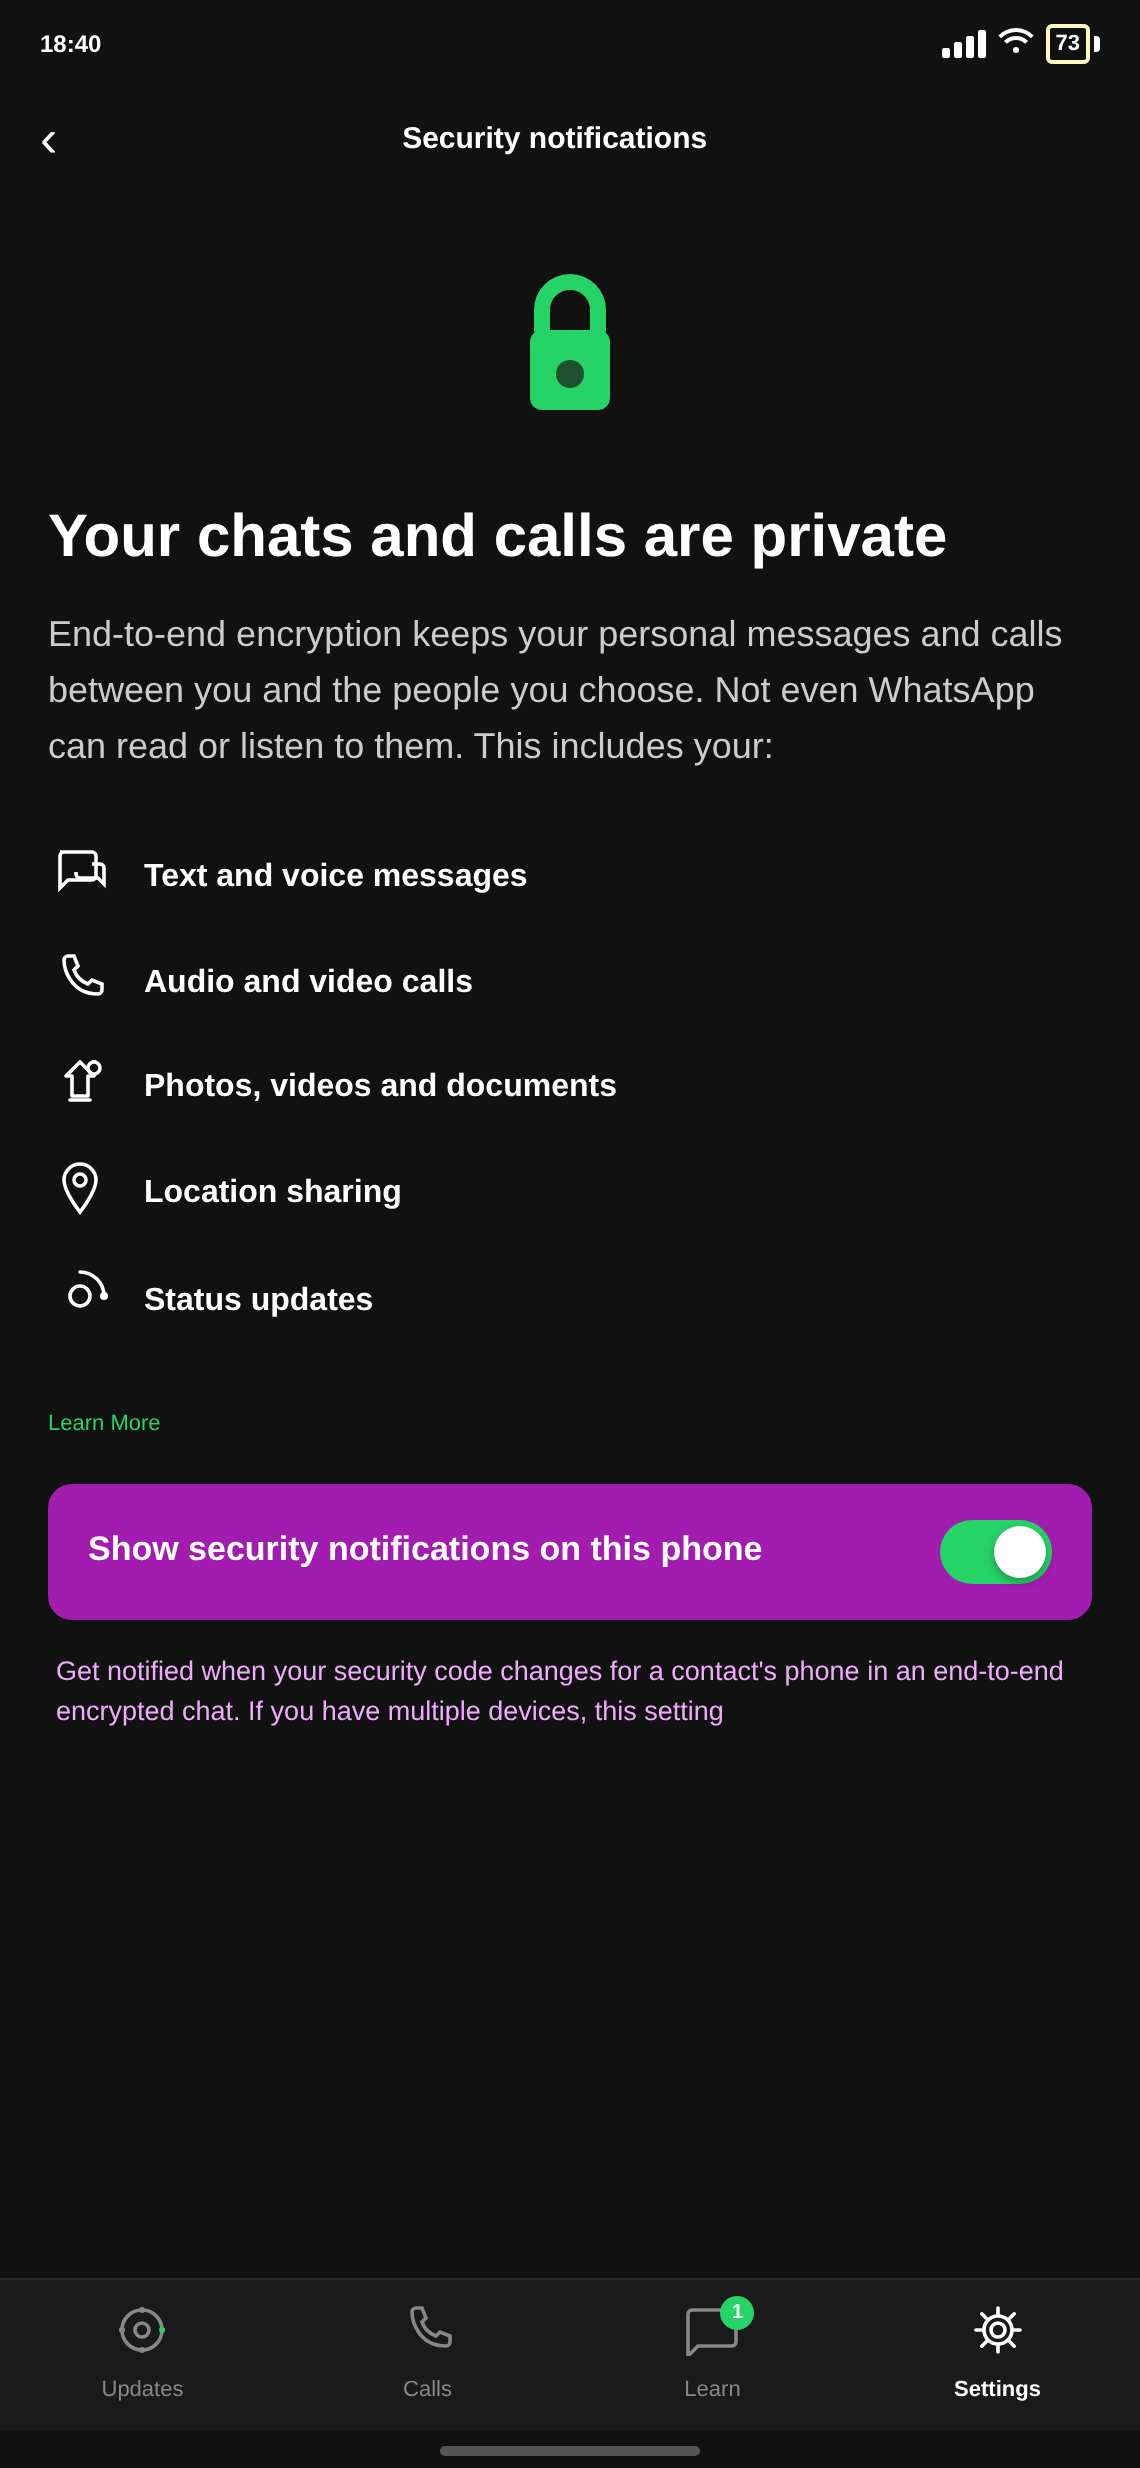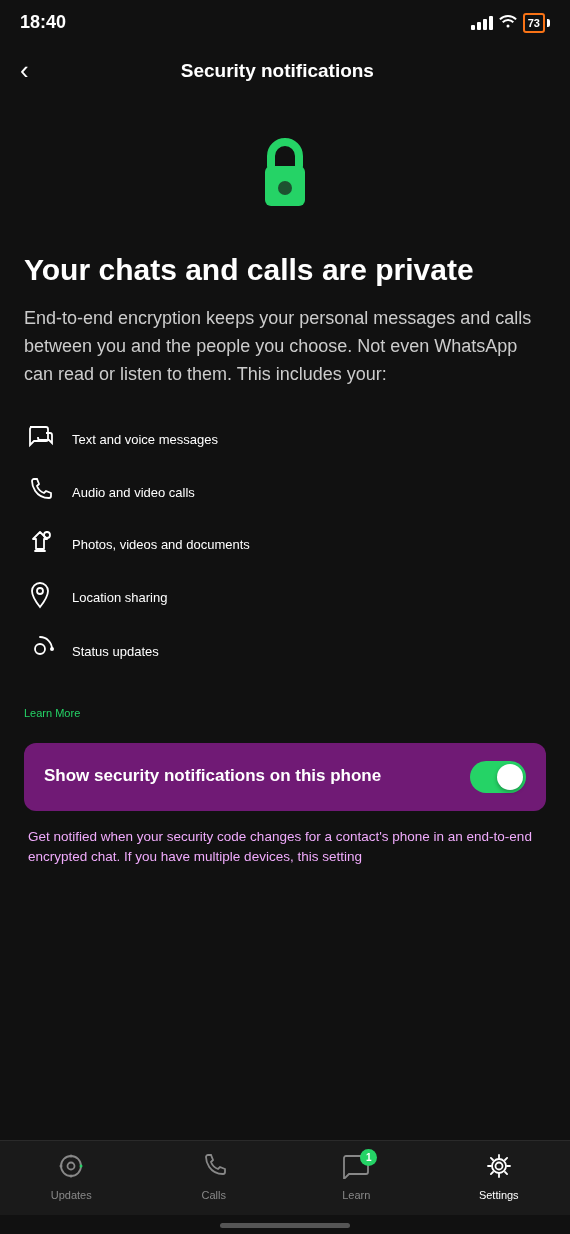--- a/index.html
+++ b/index.html
@@ -17,21 +17,21 @@
 
     
     .status-bar {
       display: flex;
       justify-content: space-between;
       align-items: center;
       padding: 12px 20px 8px;
       background: #111111;
     }
     .status-time {
-      font-size: 18px;
+      font-size: 12px;
       font-weight: 700;
       color: #ffffff;
     }
     .status-icons {
       display: flex;
       align-items: center;
       gap: 6px;
     }
     .signal-bars {
       display: flex;
@@ -46,21 +46,21 @@
     .wifi-icon {
       font-size: 16px;
       color: #ffffff;
     }
     .battery {
       display: flex;
       align-items: center;
       gap: 2px;
     }
     .battery-box {
-      border: 2px solid #f97316;
+      border: 2px solid #fef9c3;
       border-radius: 3px;
       padding: 2px 3px;
       font-size: 11px;
       font-weight: 600;
       display: flex;
       align-items: center;
     }
     .battery-tip {
       width: 3px;
       height: 8px;
@@ -78,21 +78,21 @@
     .back-btn {
       color: #ffffff;
       font-size: 26px;
       cursor: pointer;
       padding: 4px 12px 4px 4px;
       font-weight: 300;
     }
     .nav-title {
       flex: 1;
       text-align: center;
-      font-size: 19px;
+      font-size: 15px;
       font-weight: 700;
       color: #ffffff;
       margin-right: 40px;
     }
 
     
     .content {
       flex: 1;
       padding: 20px 24px 0;
       overflow-y: auto;
@@ -138,38 +138,38 @@
       padding: 10px 0;
     }
     .feature-icon {
       font-size: 22px;
       color: #ffffff;
       width: 32px;
       text-align: center;
       flex-shrink: 0;
     }
     .feature-text {
-      font-size: 13px;
-      color: #ffffff;
-      font-weight: 400;
+      font-size: 16px;
+      color: #ffffff;
+      font-weight: 700;
     }
 
     
     .learn-more {
       color: #25D366;
       font-size: 11px;
       font-weight: 500;
       cursor: pointer;
       margin-bottom: 24px;
       display: inline-block;
     }
 
     
     .toggle-card {
-      background: #701a75;
+      background: #a21caf;
       border-radius: 12px;
       padding: 18px 20px;
       display: flex;
       align-items: center;
       justify-content: space-between;
       margin-bottom: 16px;
     }
     .toggle-label {
       font-size: 17px;
       font-weight: 600;
@@ -233,21 +233,21 @@
     .nav-item.active .nav-item-icon {
       color: #ffffff;
     }
     .nav-item-label {
       font-size: 11px;
       color: #888888;
       font-weight: 400;
     }
     .nav-item.active .nav-item-label {
       color: #ffffff;
-      font-weight: 400;
+      font-weight: 700;
     }
     .badge {
       position: absolute;
       top: -4px;
       right: -8px;
       background: #25D366;
       color: #ffffff;
       font-size: 10px;
       font-weight: 700;
       border-radius: 50%;

